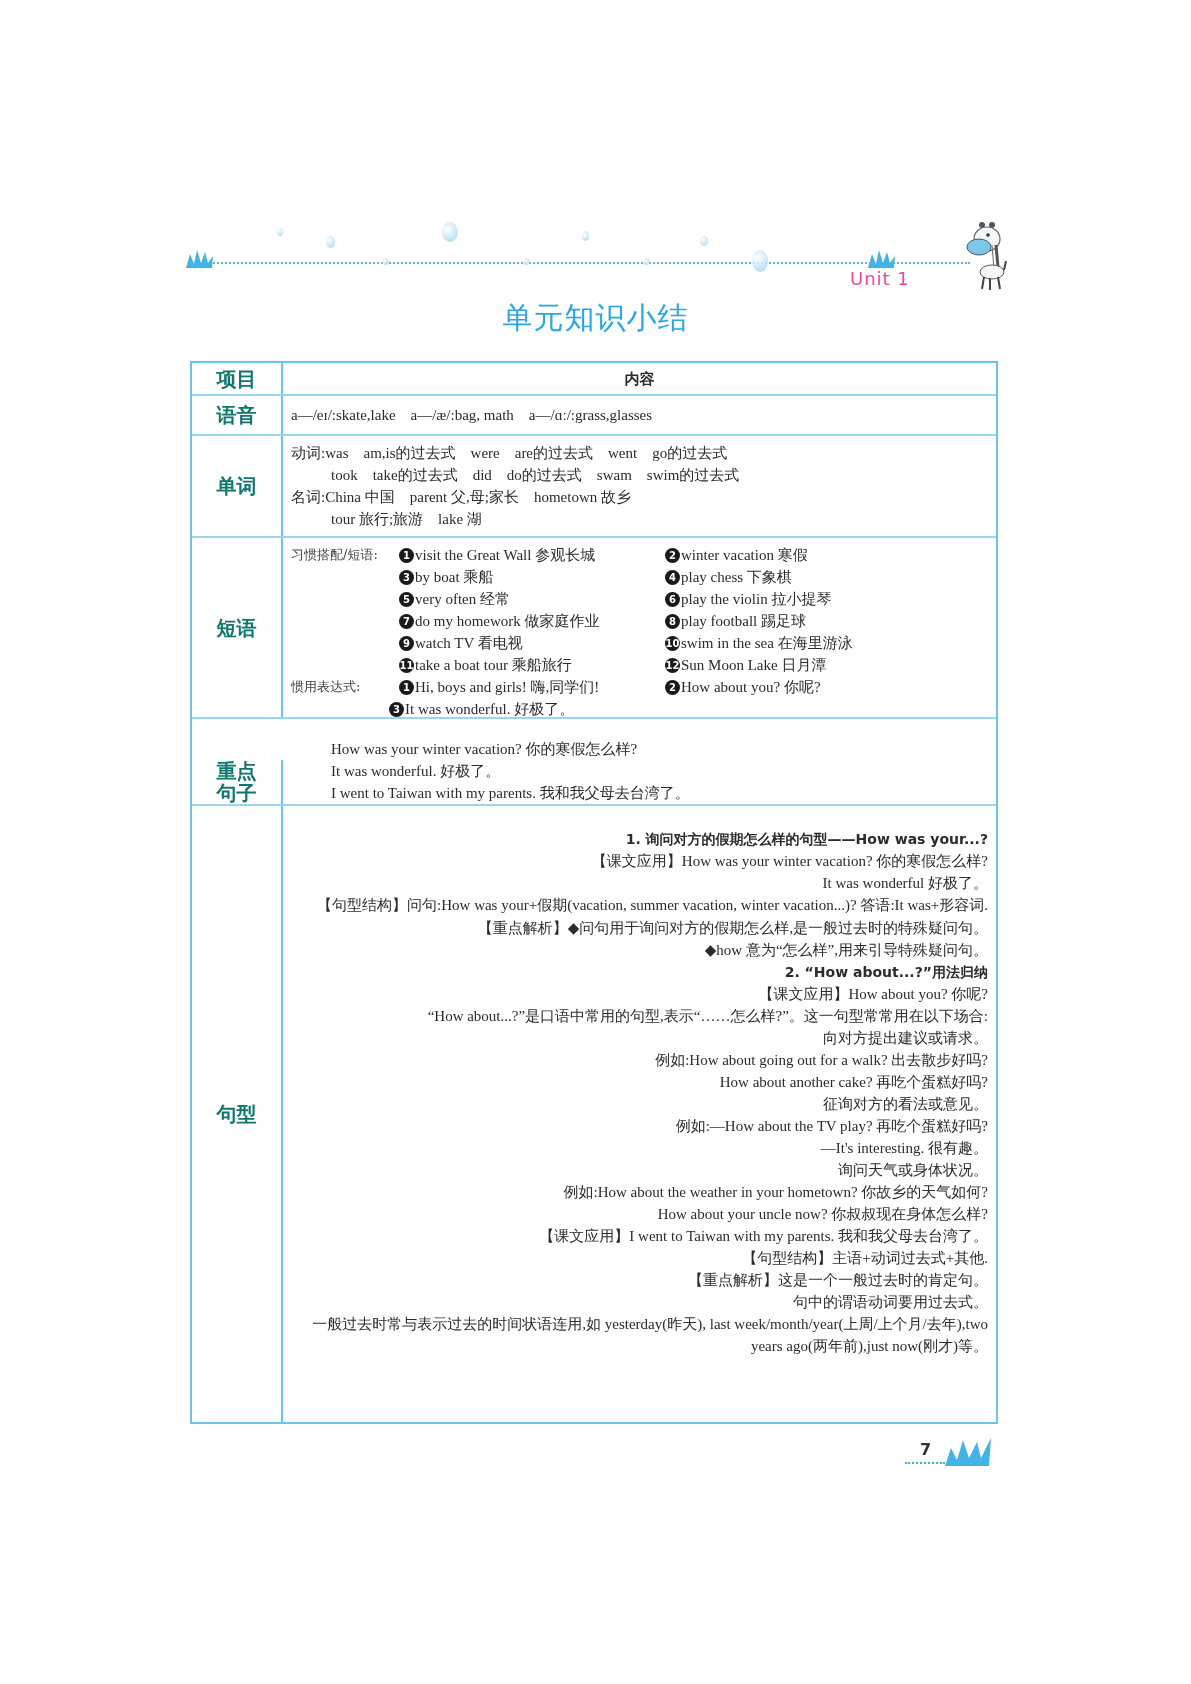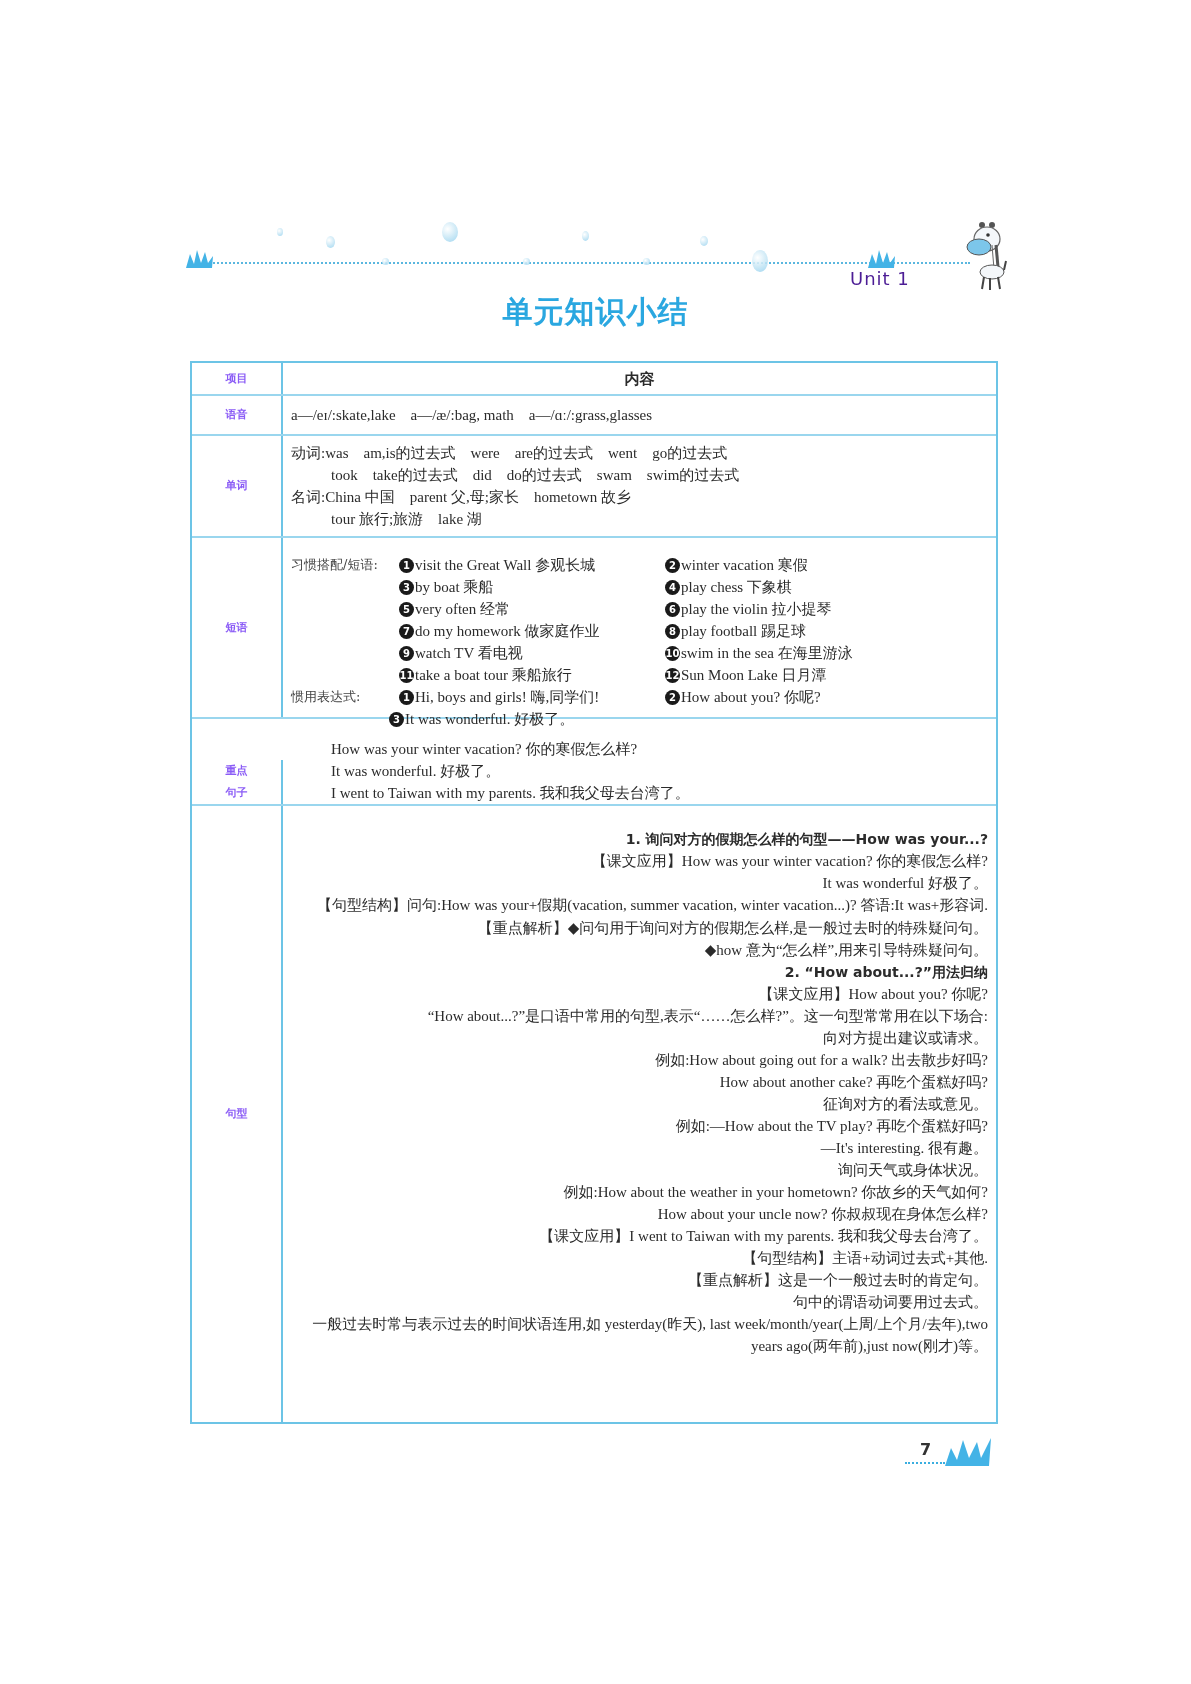--- a/index.html
+++ b/index.html
@@ -3,41 +3,41 @@
 <meta charset="utf-8">
 <style>
   html, body { margin:0; padding:0; }
   body { width:1191px; height:1684px; background:#ffffff; position:relative; overflow:hidden;
          font-family:"Liberation Serif","DejaVu Serif",serif; color:#2b2b2b; }
 
   
   .dotline { position:absolute; left:210px; top:262px; width:760px; height:0; border-top:2px dotted #5ab7df; }
   .bubble { position:absolute; border-radius:50%; background:radial-gradient(circle at 35% 35%, #ffffff 0%, #cde9f6 45%, #8fcfee 100%); opacity:.85; }
   .grass { position:absolute; }
-  .unit-label { position:absolute; left:850px; top:268px; font-family:"DejaVu Sans",sans-serif; font-size:18px; color:#4c1d95; letter-spacing:1px; }
+  .unit-label { position:absolute; left:850px; top:268px; font-family:"DejaVu Sans",sans-serif; font-size:18px; color:#ec4899; letter-spacing:1px; }
   .giraffe { position:absolute; left:962px; top:215px; width:46px; height:78px; }
 
-  .title { position:absolute; left:0; width:1191px; top:292px; text-align:center;
-           font-family:"DejaVu Sans",sans-serif; font-size:30px; font-weight:bold; color:#2aa7e0; letter-spacing:1px; }
+  .title { position:absolute; left:0; width:1191px; top:298px; text-align:center;
+           font-family:"DejaVu Sans",sans-serif; font-size:30px; font-weight:normal; color:#2aa7e0; letter-spacing:1px; }
 
   
   .tbl { position:absolute; left:190px; top:361px; width:808px; border:2px solid #6cc4e6; box-sizing:border-box; }
   .row { display:flex; border-top:2px solid #9ad6ee; box-sizing:border-box; }
   .row:first-child { border-top:none; }
   .c1 { width:89px; flex:none; border-right:2px solid #6cc4e6; display:flex; align-items:center; justify-content:center;
-        font-family:"DejaVu Sans",sans-serif; font-weight:bold; font-size:11px; color:#8b5cf6; text-align:center; line-height:22px; }
+        font-family:"DejaVu Sans",sans-serif; font-weight:bold; font-size:20px; color:#0f766e; text-align:center; line-height:22px; }
   .c2 { flex:1; padding:0 8px; box-sizing:border-box; font-size:15px; line-height:22px; }
   .hdr .c2 { font-family:"DejaVu Sans",sans-serif; font-weight:bold; display:flex; align-items:center; justify-content:center; }
   .hdr { height:31px; }
   .r-yuyin { height:40px; }
   .r-yuyin .c2 { display:flex; align-items:center; }
   .r-danci { height:102px; }
   .r-danci .c2 { padding-top:6px; }
   .r-duanyu { height:181px; }
-  .r-duanyu .c2 { padding-top:16px; }
+  .r-duanyu .c2 { padding-top:6px; }
   .r-zhongdian { height:87px;align-items:flex-end; }
   .r-zhongdian .c2 { padding-top:6px;margin-left:40px; }
   .r-juxing { height:618px; }
   .r-juxing .c2 { padding-top:22px;text-align:right; }
 
   .line { white-space:nowrap; height:22px; }
   .ind1 { padding-left:40px; }
   .sub { padding-left:18px; }
   .phr-grid { display:grid; grid-template-columns: 108px 266px 1fr; }
   .phr-grid .lbl { font-family:"DejaVu Serif",serif; font-size:13px; color:#444; }

